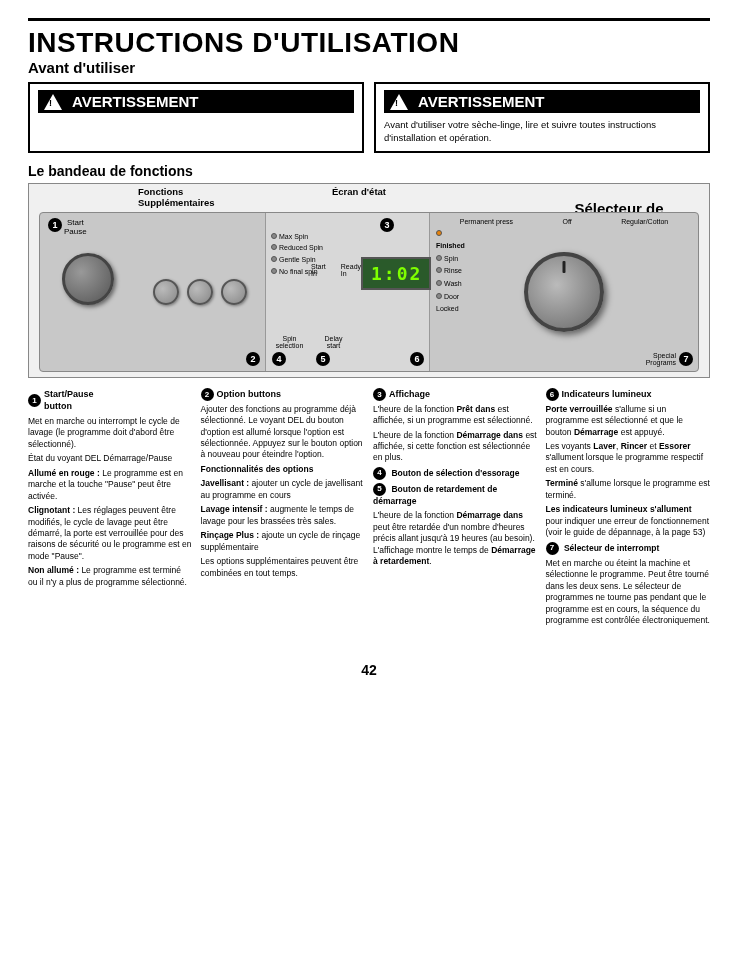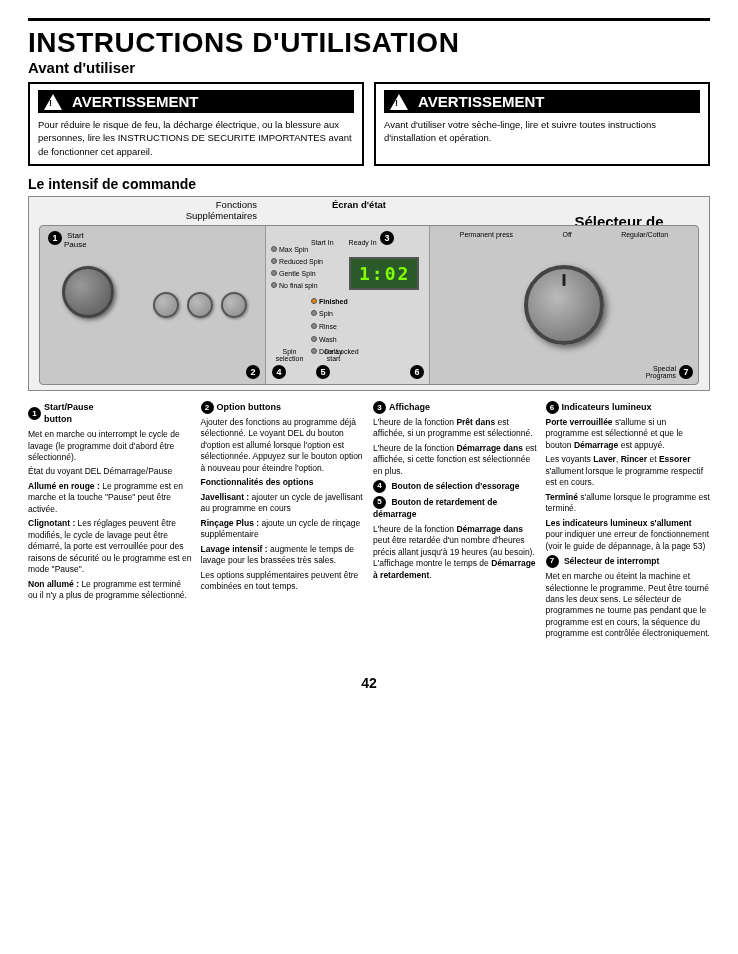--- a/index.html
+++ b/index.html
@@ -73,24 +73,24 @@
       border: 1.5px solid #888;
       background: #f0f0f0;
       position: relative;
       height: 195px;
       margin-bottom: 10px;
       overflow: hidden;
     }
     .label-fonctions {
       position: absolute;
       top: 2px;
-      left: 128px;
-      text-align: right;
+      left: 109px;
+      text-align: left;
       font-size: 9.5px;
-      font-weight: normal;
+      font-weight: bold;
       width: 100px;
     }
     .label-ecran {
       position: absolute;
       top: 2px;
       left: 280px;
       text-align: center;
       font-size: 9.5px;
       font-weight: bold;
       width: 100px;
@@ -428,34 +428,33 @@
 <h2 class="section-title">Avant d'utiliser</h2>
 
 <div class="warnings-row">
   <div class="warning-box">
     <div class="warning-header">
       <span style="display:inline-block;width:0;height:0;border-left:9px solid transparent;border-right:9px solid transparent;border-bottom:16px solid #fff;position:relative;margin-right:4px;">
           <span style="position:absolute;bottom:-14px;left:-4px;color:#000;font-size:9px;font-weight:900;">!</span>
         </span>
       <span>AVERTISSEMENT</span>
     </div>
-    <p>Pour réduire le risque de feu, la décharge électrique, ou la blessure aux personnes, lire les INSTRUCTIONS DE SECURITE IMPORTANTES avant de fonctionner cet appareil.</p>
   </div>
   <div class="warning-box">
     <div class="warning-header">
       <span style="display:inline-block;width:0;height:0;border-left:9px solid transparent;border-right:9px solid transparent;border-bottom:16px solid #fff;position:relative;margin-right:4px;">
           <span style="position:absolute;bottom:-14px;left:-4px;color:#000;font-size:9px;font-weight:900;">!</span>
         </span>
       <span>AVERTISSEMENT</span>
     </div>
     <p>Avant d'utiliser votre sèche-linge, lire et suivre toutes instructions d'installation et opération.</p>
   </div>
 </div>
 
-<h2 class="bandeau-title">Le intensif de commande</h2>
+<h2 class="bandeau-title">Le bandeau de fonctions</h2>
 
 <div class="diagram-container">
 
   <div class="label-fonctions">
     <span>Fonctions Supplémentaires</span>
   </div>
   <div class="label-ecran">
     <span>Écran d'état</span>
   </div>
   <div class="label-selecteur">
@@ -485,21 +484,21 @@
     <div class="panel-display">
       <span class="badge-3">3</span>
 
       <div style="position:absolute;left:5px;top:18px;font-size:7px;line-height:1.7;">
         <div><span style="display:inline-block;width:6px;height:6px;border-radius:50%;background:#888;border:1px solid #555;margin-right:2px;"></span>Max Spin</div>
         <div><span style="display:inline-block;width:6px;height:6px;border-radius:50%;background:#888;border:1px solid #555;margin-right:2px;"></span>Reduced Spin</div>
         <div><span style="display:inline-block;width:6px;height:6px;border-radius:50%;background:#888;border:1px solid #555;margin-right:2px;"></span>Gentle Spin</div>
         <div><span style="display:inline-block;width:6px;height:6px;border-radius:50%;background:#888;border:1px solid #555;margin-right:2px;"></span>No final spin</div>
       </div>
 
-      <div style="display:flex;flex-direction:column;align-items:flex-start;padding-top:8px;">
+      <div style="display:flex;align-items:center;padding-top:8px;">
         <div style="display:flex;gap:15px;font-size:7px;margin-bottom:1px;">
           <span>Start In</span>
           <span>Ready In</span>
         </div>
         <div class="lcd-display">1:02</div>
 
         <div style="font-size:7px;line-height:1.8;margin-top:2px;text-align:left;">
           <div><span style="display:inline-block;width:6px;height:6px;border-radius:50%;background:#e8820a;border:1px solid #555;margin-right:2px;"></span><strong>Finished</strong></div>
           <div><span style="display:inline-block;width:6px;height:6px;border-radius:50%;background:#888;border:1px solid #555;margin-right:2px;"></span>Spin</div>
           <div><span style="display:inline-block;width:6px;height:6px;border-radius:50%;background:#888;border:1px solid #555;margin-right:2px;"></span>Rinse</div>
@@ -549,22 +548,22 @@
   </div>
 
   <div class="desc-col">
     <div class="desc-heading">
       <span class="num-badge">2</span>
       <strong>Option buttons</strong>
     </div>
     <p>Ajouter des fonctions au programme déjà sélectionné. Le voyant DEL du bouton d'option est allumé lorsque l'option est sélectionnée. Appuyez sur le bouton option à nouveau pour éteindre l'option.</p>
     <p><strong>Fonctionnalités des options</strong></p>
     <p><span class="bold-inline">Javellisant :</span> ajouter un cycle de javellisant au programme en cours</p>
+    <p><span class="bold-inline">Lavage intensif :</span> augmente le temps de lavage pour les brassées très sales.</p>
     <p><span class="bold-inline">Rinçage Plus :</span> ajoute un cycle de rinçage supplémentaire</p>
-    <p><span class="bold-inline">Lavage intensif :</span> augmente le temps de lavage pour les brassées très sales.</p>
     <p>Les options supplémentaires peuvent être combinées en tout temps.</p>
   </div>
 
   <div class="desc-col">
     <div class="desc-heading">
       <span class="num-badge">3</span>
       <strong>Affichage</strong>
     </div>
     <p>L'heure de la fonction <strong>Prêt dans</strong> est affichée, si un programme est sélectionné.</p>
     <p>L'heure de la fonction <strong>Démarrage dans</strong> est affichée, si cette fonction est sélectionnée en plus.</p>

